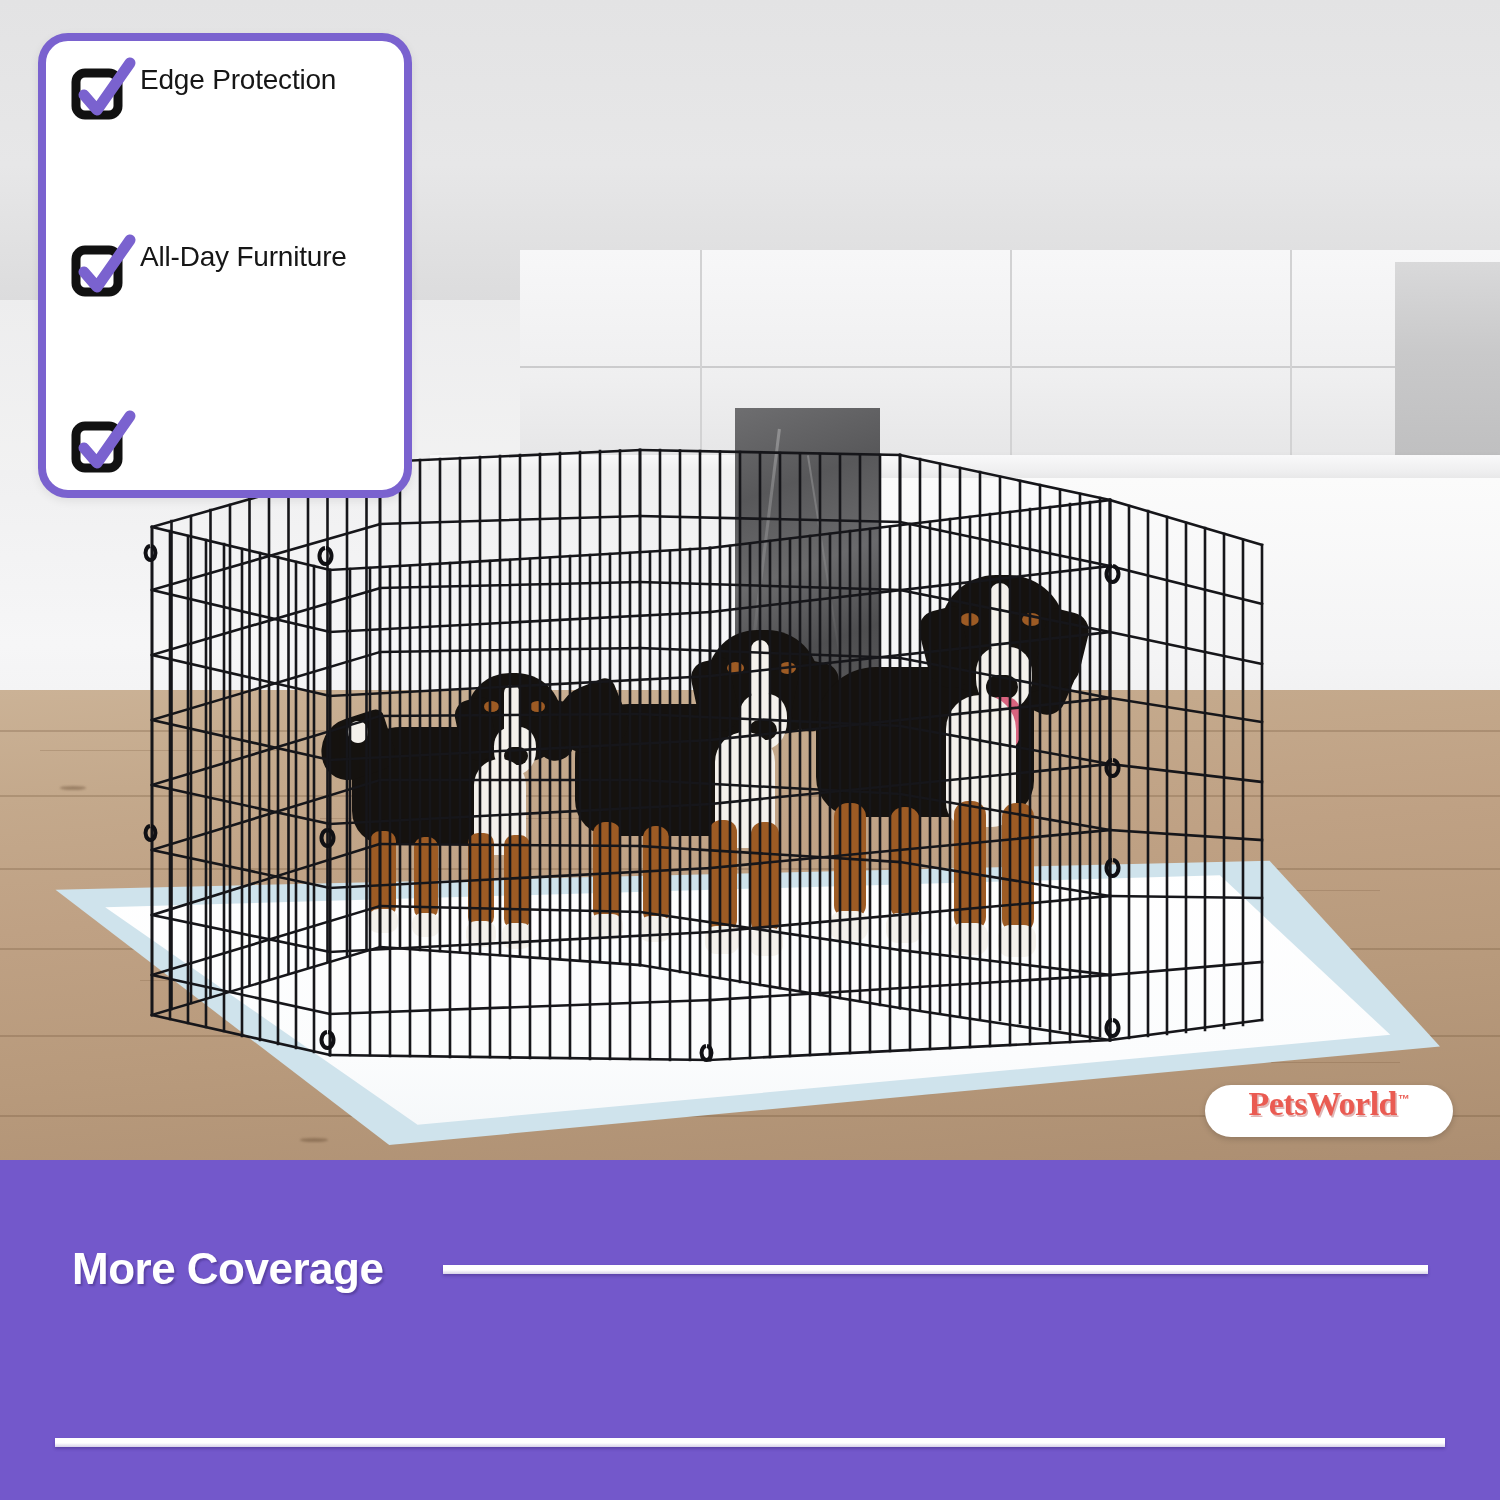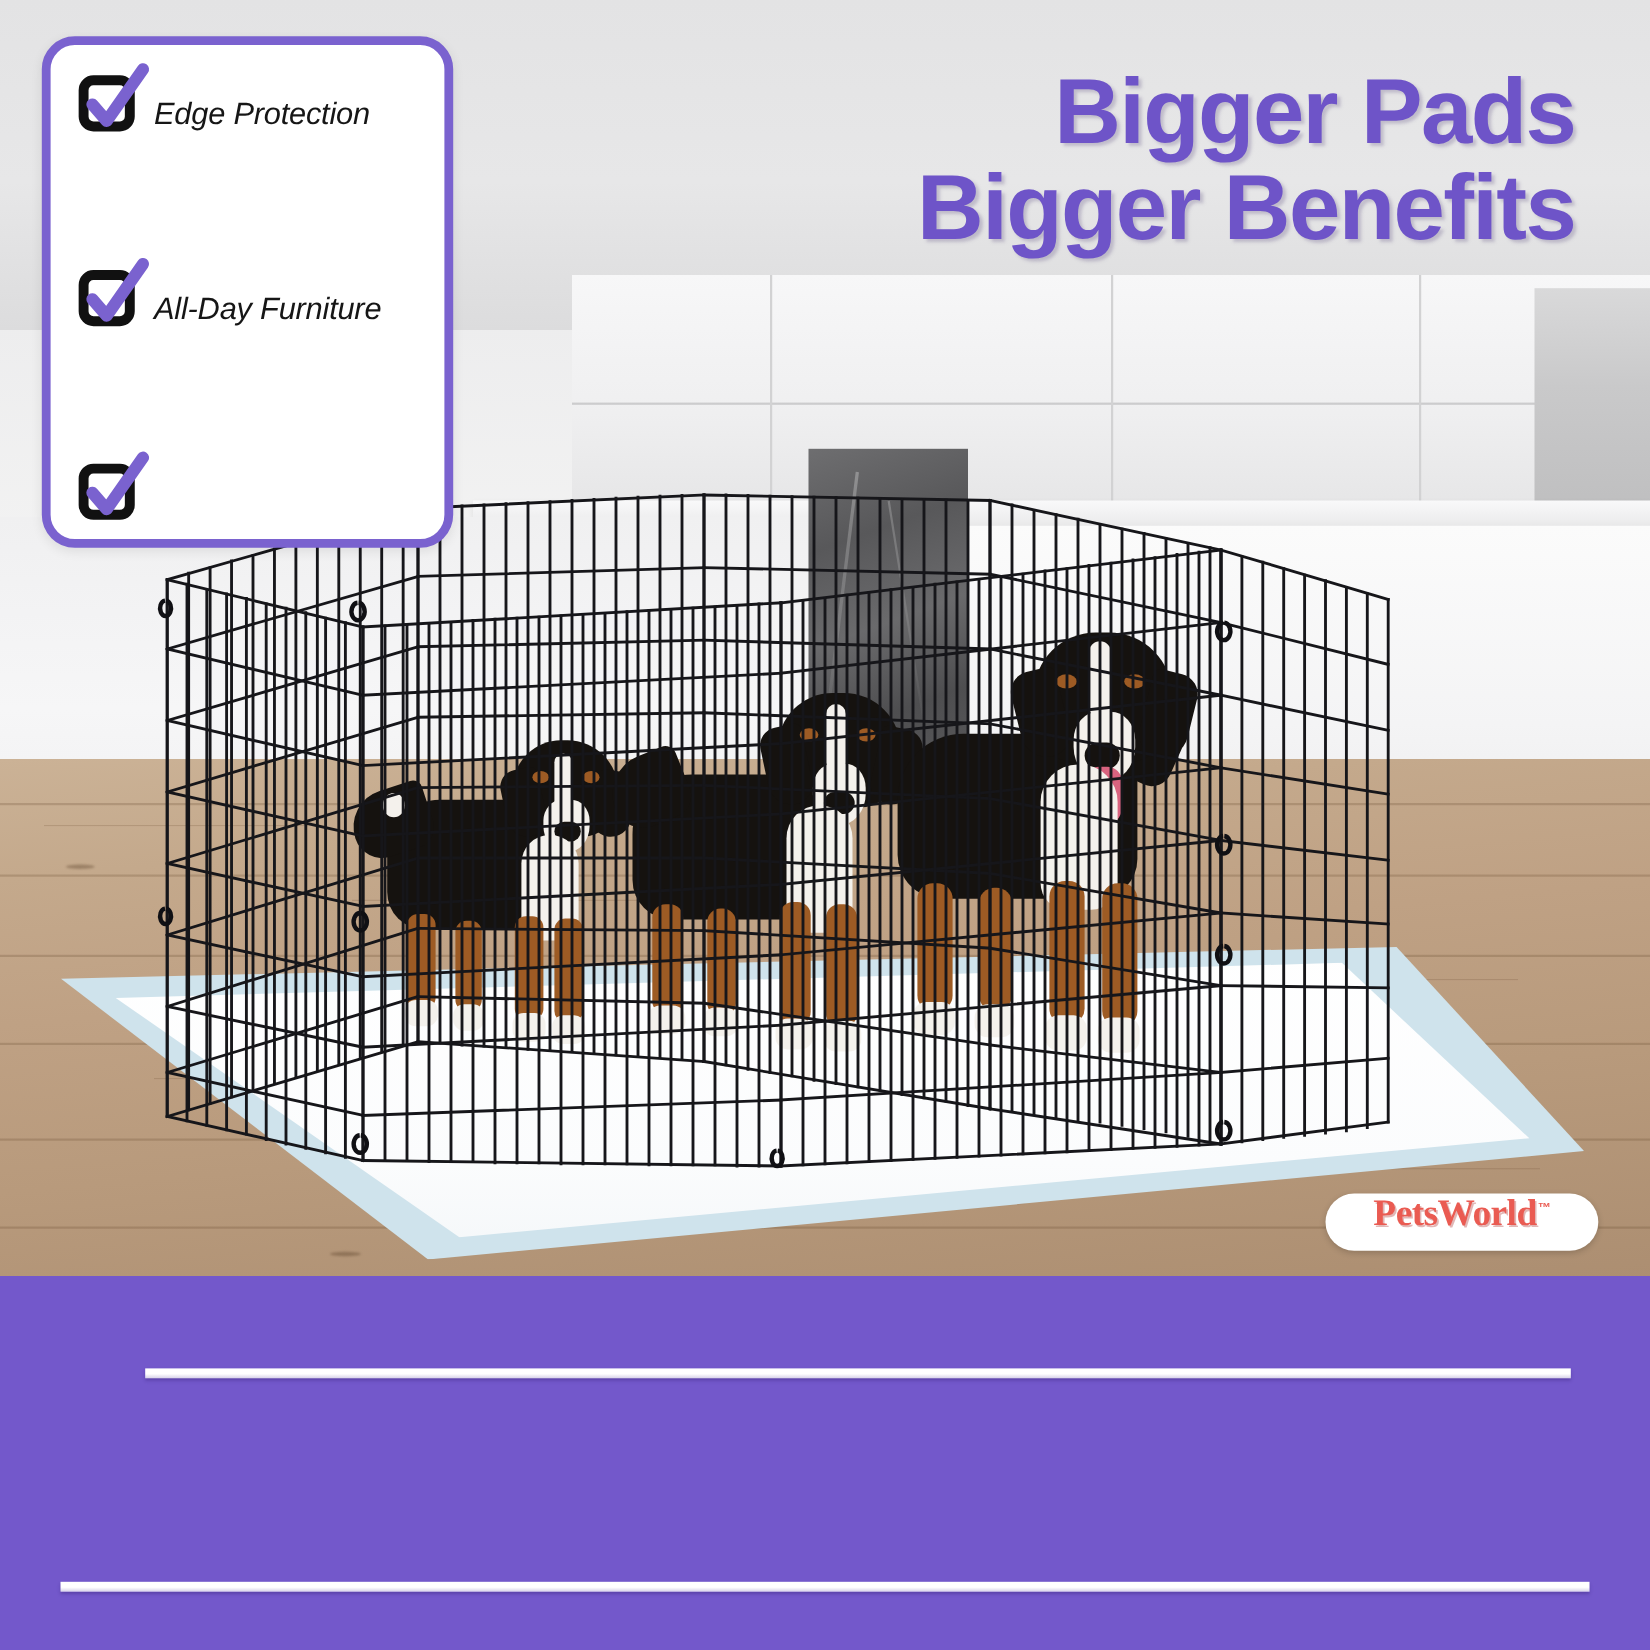--- a/index.html
+++ b/index.html
@@ -64,21 +64,21 @@
   .d-white{position:absolute;background:#f4f1ec;}
 
   
   .card{
     position:absolute;left:38px;top:33px;width:374px;height:465px;
     background:#ffffff;border:8px solid #7a62cf;border-radius:30px;
     box-sizing:border-box;padding:22px 18px 18px 26px;
     display:flex;flex-direction:column;justify-content:space-between;
     box-shadow:0 3px 10px rgba(0,0,0,.08);
   }
-  .feat{display:flex;align-items:flex-end;gap:16px;font-style:italic;}
+  .feat{display:flex;align-items:flex-start;gap:16px;}
   .chk{position:relative;width:52px;height:52px;flex:0 0 52px;margin-top:4px;}
   .chk svg{position:absolute;left:-4px;top:-12px;width:68px;height:68px;overflow:visible;}
   .feat-text{font-size:28px;line-height:1.06;color:#161616;font-weight:400;letter-spacing:-.2px;
     padding-top:2px;}
 
   
   .headline{position:absolute;right:68px;top:58px;width:700px;text-align:right;
     font-weight:700;font-size:84px;line-height:1.04;color:#6e54c8;
     letter-spacing:-1.5px;
     text-shadow:3px 3px 3px rgba(120,110,150,.35);}
@@ -444,24 +444,20 @@
       </g>
     </svg>
 
     <div class="logo">
       <span class="logo-txt">
         <span>PetsWorld</span><span class="logo-tm">™</span>
       </span>
     </div>
   </div>
 
-  <div class="headline">
-    <span>Bigger Pads</span>
-    <span class="l2">Bigger Benefits</span>
-  </div>
 
   <div class="card">
 
     <div class="feat">
       <span class="chk">
         <svg viewBox="0 0 68 68">
           <rect x="8" y="18" width="42" height="42" rx="9" ry="9" fill="none" stroke="#111111" stroke-width="9"></rect>
           <path d="M16 40 L29 55 L62 8" fill="none" stroke="#7a62cf" stroke-width="11" stroke-linecap="round" stroke-linejoin="round"></path>
         </svg>
       </span>
@@ -484,18 +480,19 @@
         <svg viewBox="0 0 68 68">
           <rect x="8" y="18" width="42" height="42" rx="9" ry="9" fill="none" stroke="#111111" stroke-width="9"></rect>
           <path d="M16 40 L29 55 L62 8" fill="none" stroke="#7a62cf" stroke-width="11" stroke-linecap="round" stroke-linejoin="round"></path>
         </svg>
       </span>
     </div>
   </div>
 
   <div class="banner">
     <div class="ban-row">
+      <span class="ban-small">More Coverage</span>
       <span class="rule rule-top"></span>
     </div>
   </div>
   <div class="rule rule-bot"></div>
 
 </div>
 
 </body></html>

